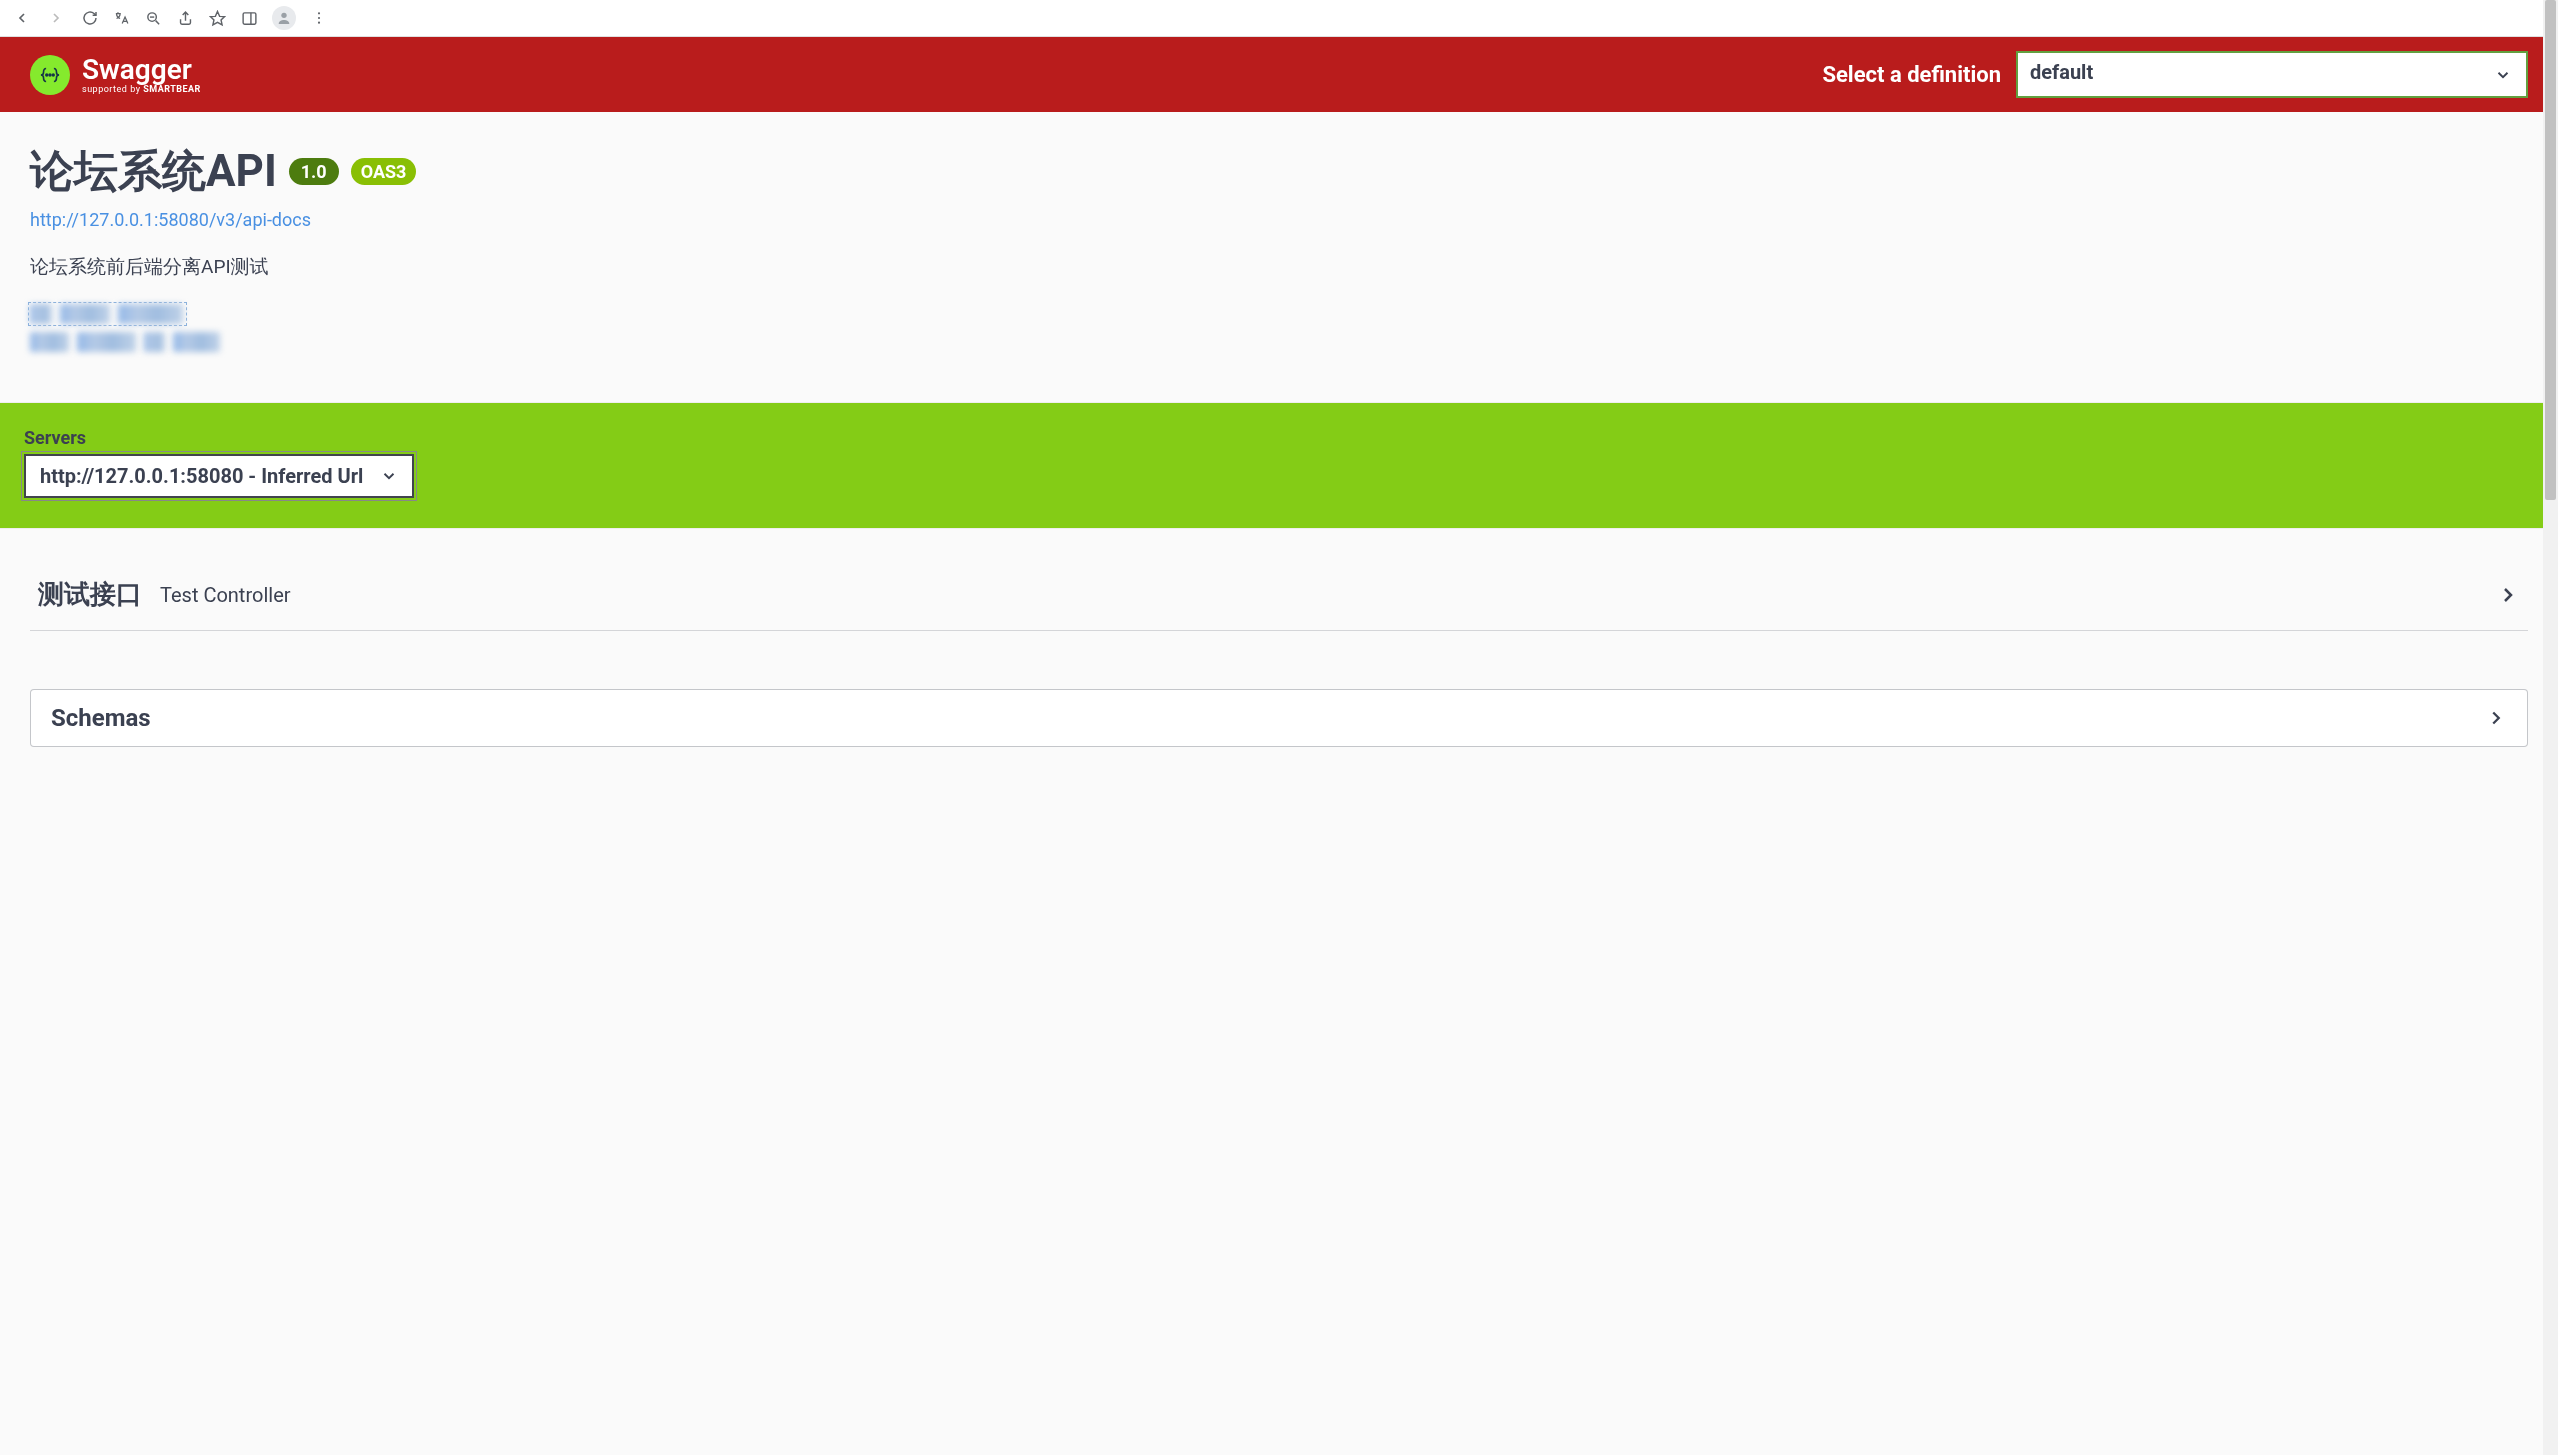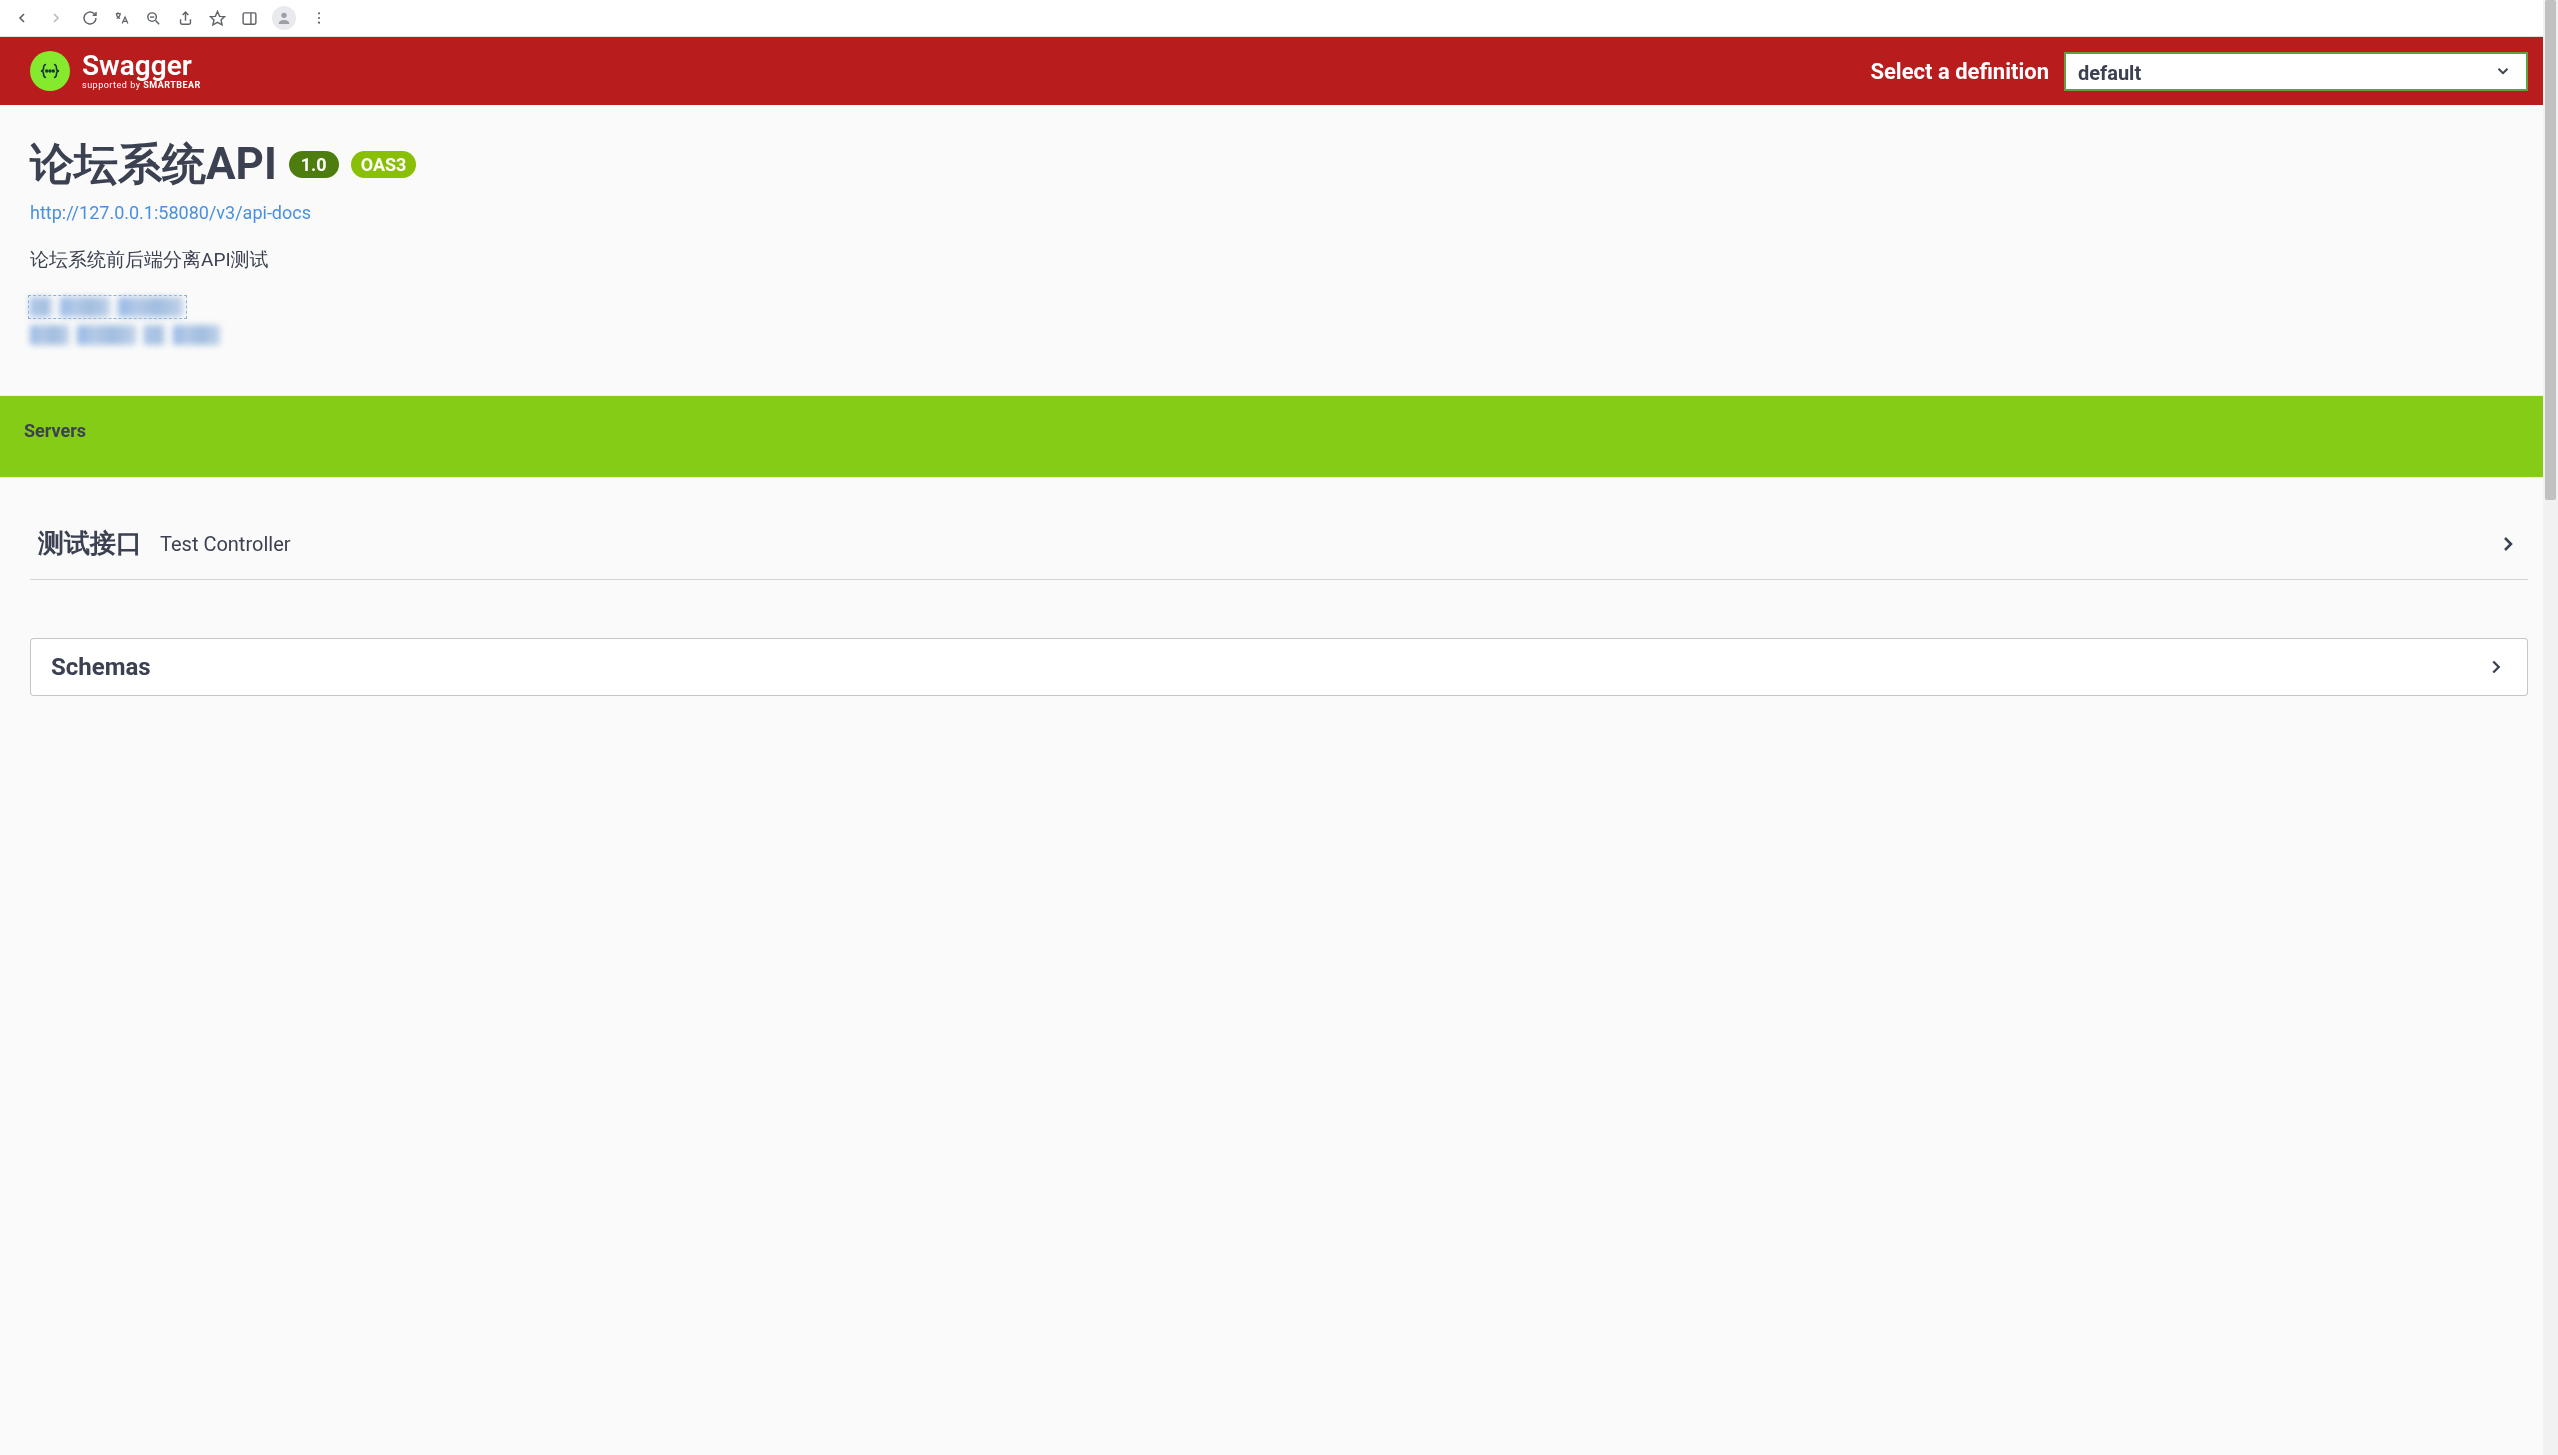--- a/index.html
+++ b/index.html
@@ -93,24 +93,24 @@
       align-items: center;
       gap: 15px;
     }
     .def-label {
       color: #fff;
       font-size: 22px;
       font-weight: 700;
     }
     .def-select {
       position: relative;
-      width: 464px;
+      width: 512px;
       border: 2px solid #62a03f;
       background: #fff;
-      padding: 7px 36px 4px 12px;
+      padding: 7px 36px 12px 12px;
       font-size: 20px;
       font-weight: 700;
       color: #3b4151;
       cursor: pointer;
     }
     .def-select .chev {
       position: absolute;
       right: 14px; top: 50%;
       transform: translateY(-50%);
     }
@@ -380,20 +380,28 @@
   <div class="blurred-row second" style="width:190px;">
     <div class="blur-box" style="width:40px;"></div>
     <div class="blur-box" style="width:60px;"></div>
     <div class="blur-box" style="width:22px;"></div>
     <div class="blur-box" style="width:48px;"></div>
   </div>
 </div>
 
 <div class="servers-section">
   <div class="servers-label">Servers</div>
+  <div class="servers-select">
+    <span>http://127.0.0.1:58080 - Inferred Url</span>
+    <span class="chev">
+      <svg width="18" height="18" viewBox="0 0 24 24" fill="none" stroke="#3b4151" stroke-width="2.5">
+          <path d="M6 9l6 6 6-6"></path>
+        </svg>
+    </span>
+  </div>
 </div>
 
 <div class="ops-section">
   <div class="tag-row">
     <span class="tag-name">测试接口</span>
     <span class="tag-desc">Test Controller</span>
     <span class="spacer"></span>
     <span class="tag-chevron">
       <svg width="24" height="24" viewBox="0 0 24 24" fill="none" stroke="#3b4151" stroke-width="2.5">
           <path d="M9 6l6 6-6 6"></path>

